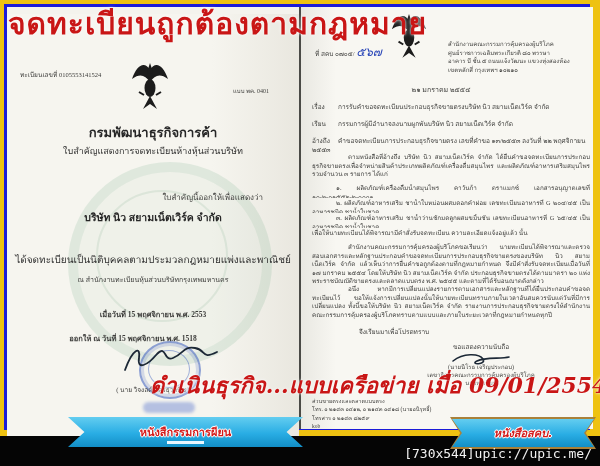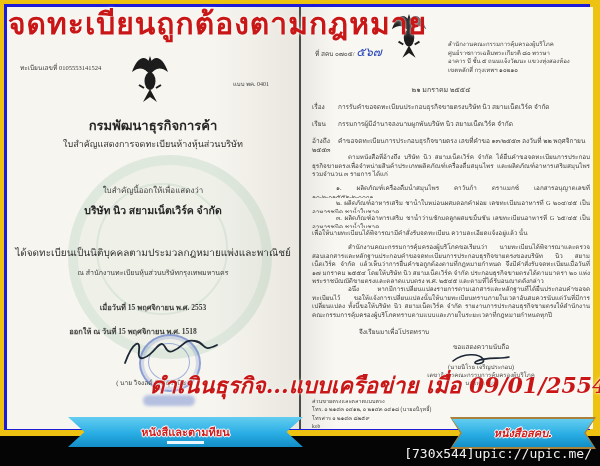--- a/index.html
+++ b/index.html
@@ -3,21 +3,21 @@
 <meta charset="utf-8">
 <style>
   html,body{margin:0;padding:0;}
   #stage{position:relative;width:600px;height:466px;background:#050505;overflow:hidden;
          font-family:"Liberation Serif",serif;}
   
   .gold-frame{position:absolute;left:0;top:0;width:600px;height:437px;background:#eec211;}
   .blue-frame{position:absolute;left:4px;top:4px;width:586px;height:426px;border:3px solid #1b1bd8;background:#f4f3ed;box-sizing:border-box;}
   
   .doc{position:absolute;top:7px;height:422px;overflow:hidden;}
-  .doc-left{left:7px;width:292px;background:linear-gradient(90deg,#f6f5ef 70%,#e9e7df 100%);}
+  .doc-left{left:7px;width:292px;background:linear-gradient(90deg,#f6f5ef 70%,#e9e7df 100%);margin-top:7px;}
   .doc-right{left:301px;width:292px;background:linear-gradient(90deg,#e9e8e2 0%,#f8f7f2 12%);}
   .divider{position:absolute;left:299px;top:7px;width:2px;height:422px;background:#4a4a46;z-index:2;}
   .t{position:absolute;color:#3c3c3a;line-height:1.35;}
   .center{text-align:center;}
   .bold{font-weight:bold;}
   .just{text-align:justify;}
   
   .green-seal{position:absolute;left:61px;top:148px;width:184px;height:184px;border-radius:50%;
     border:10px solid rgba(80,150,110,0.10);background:rgba(120,180,140,0.05);z-index:0;}
   .green-seal-inner{position:absolute;left:18px;top:18px;width:128px;height:128px;border-radius:50%;
@@ -71,21 +71,21 @@
       <ellipse cx="20" cy="29" rx="5.5" ry="9" fill="#1c1c1c"></ellipse>
       <circle cx="20" cy="12" r="3" fill="#1c1c1c"></circle>
       <path d="M20,4 L18,10 L22,10 Z" fill="#1c1c1c"></path>
       <path d="M20,37 L13,50 L20,45 L27,50 Z" fill="#1c1c1c"></path>
       <path d="M9,33 L14,36 M31,33 L26,36" stroke="#1c1c1c" stroke-width="2"></path>
     </svg>
 
     <div class="t bold center" style="left:20px;top:110px;width:252px;font-size:13px;color:#262626;">กรมพัฒนาธุรกิจการค้า</div>
     <div class="t center" style="left:10px;top:131px;width:272px;font-size:9px;color:#2e2e2e;">ใบสำคัญแสดงการจดทะเบียนห้างหุ้นส่วนบริษัท</div>
 
-    <div class="t center" style="left:36px;top:179px;width:220px;font-size:8px;">ใบสำคัญนี้ออกให้เพื่อแสดงว่า</div>
+    <div class="t center" style="left:36px;top:179px;width:220px;font-size:8px;text-align:right;">ใบสำคัญนี้ออกให้เพื่อแสดงว่า</div>
     <div class="t bold center" style="left:26px;top:197px;width:240px;font-size:10.5px;color:#262626;">บริษัท นิว สยามเน็ตเวิร์ค จำกัด</div>
     <div class="t center" style="left:6px;top:239px;width:280px;font-size:10px;color:#2e2e2e;">ได้จดทะเบียนเป็นนิติบุคคลตามประมวลกฎหมายแพ่งและพาณิชย์</div>
     <div class="t center" style="left:26px;top:262px;width:240px;font-size:7px;">ณ สำนักงานทะเบียนหุ้นส่วนบริษัทกรุงเทพมหานคร</div>
     <div class="t bold center" style="left:36px;top:296px;width:220px;font-size:7.5px;">เมื่อวันที่ 15 พฤศจิกายน พ.ศ. 2553</div>
     <div class="t bold center" style="left:16px;top:320px;width:220px;font-size:7.5px;">ออกให้ ณ วันที่ 15 พฤศจิกายน พ.ศ. 1518</div>
 
     <div class="blue-seal">
       <div class="blue-seal-inner"></div>
     </div>
     <svg class="sig" style="left:106px;top:326px;" width="116" height="38" viewBox="0 0 116 38">
@@ -160,21 +160,21 @@
   <div class="divider"></div>
 
   <div class="red-overlay" style="left:8px;top:0px;font-size:30px;letter-spacing:1px;">จดทะเบียนถูกต้องตามกฎหมาย</div>
   <div class="red-overlay red-italic" style="left:150px;top:368px;width:448px;text-align:center;font-size:22px;">ดำเนินธุรกิจ...แบบเครือข่าย เมื่อ 09/01/2554</div>
 
   <div class="black-bar"></div>
   <div class="watermark">[730x544]upic://upic.me/</div>
 
   <div class="ribbon" style="left:68px;top:417px;width:235px;height:30px;">
     <div class="band"></div>
-    <div class="label" style="font-size:11px;">หนังสืและตามทียน</div>
+    <div class="label" style="font-size:11px;">หนังสืกรรมการผียน</div>
     <div class="bar"></div>
   </div>
   <div class="ribbon" style="left:452px;top:419px;width:142px;height:28px;font-style:italic;">
     <div class="band-border"></div>
     <div class="band"></div>
     <div class="label" style="font-size:11px;">หนังสือสคบ.</div>
   </div>
 
 </div>
 

